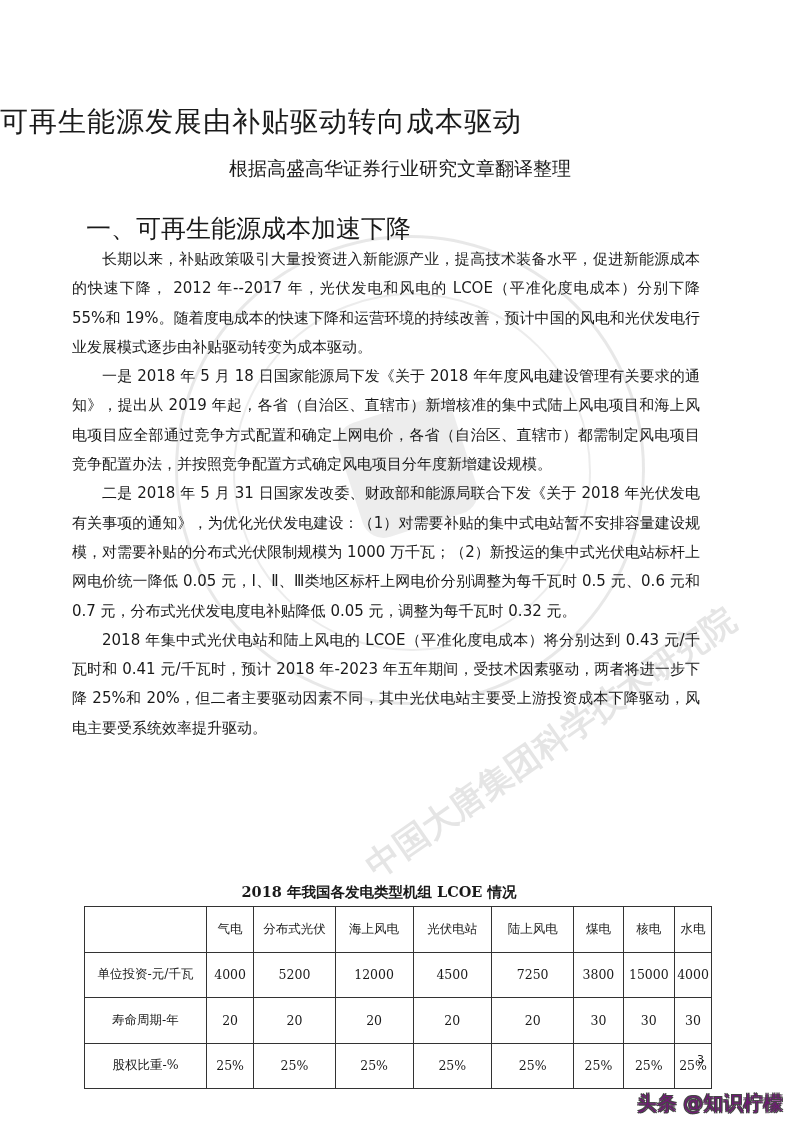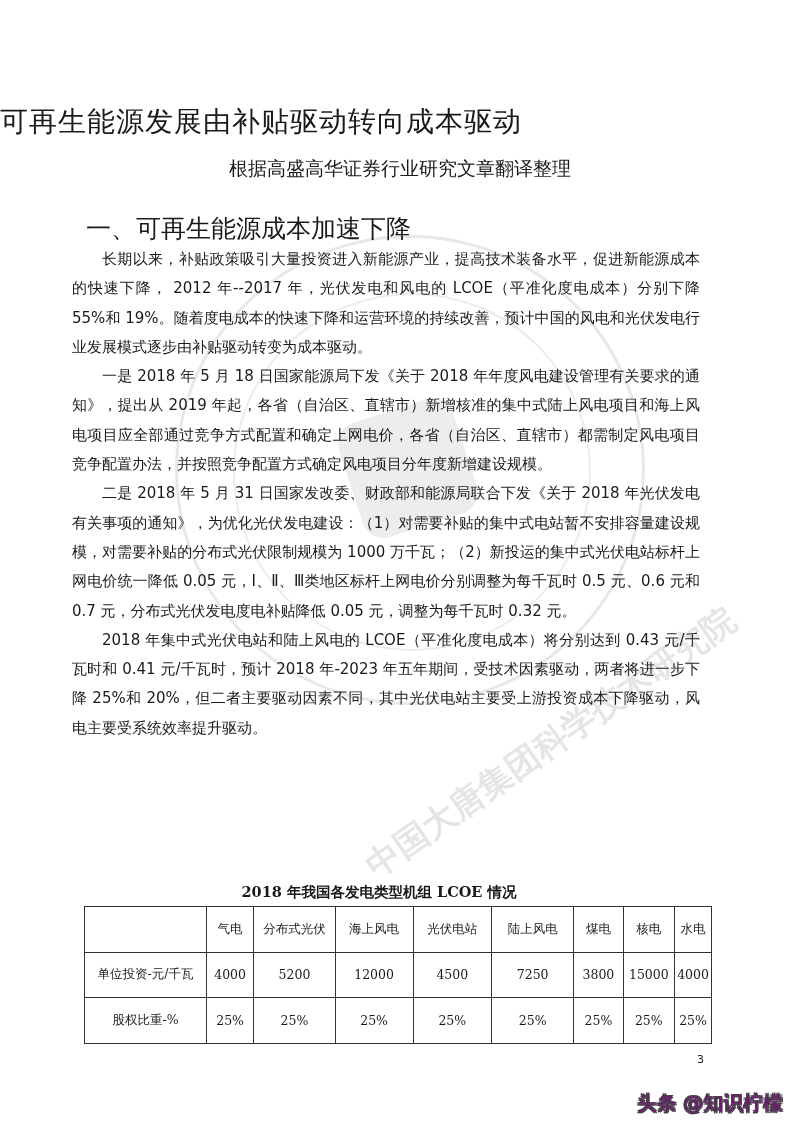--- a/index.html
+++ b/index.html
@@ -81,20 +81,31 @@
     <td>4000</td>
     <td>5200</td>
     <td>12000</td>
     <td>4500</td>
     <td>7250</td>
     <td>3800</td>
     <td>15000</td>
     <td>4000</td>
   </tr>
   <tr>
+    <td>寿命周期-年</td>
+    <td>20</td>
+    <td>20</td>
+    <td>20</td>
+    <td>20</td>
+    <td>20</td>
+    <td>30</td>
+    <td>30</td>
+    <td>30</td>
+  </tr>
+  <tr>
     <td>股权比重-%</td>
     <td>25%</td>
     <td>25%</td>
     <td>25%</td>
     <td>25%</td>
     <td>25%</td>
     <td>25%</td>
     <td>25%</td>
     <td>25%</td>
   </tr>

